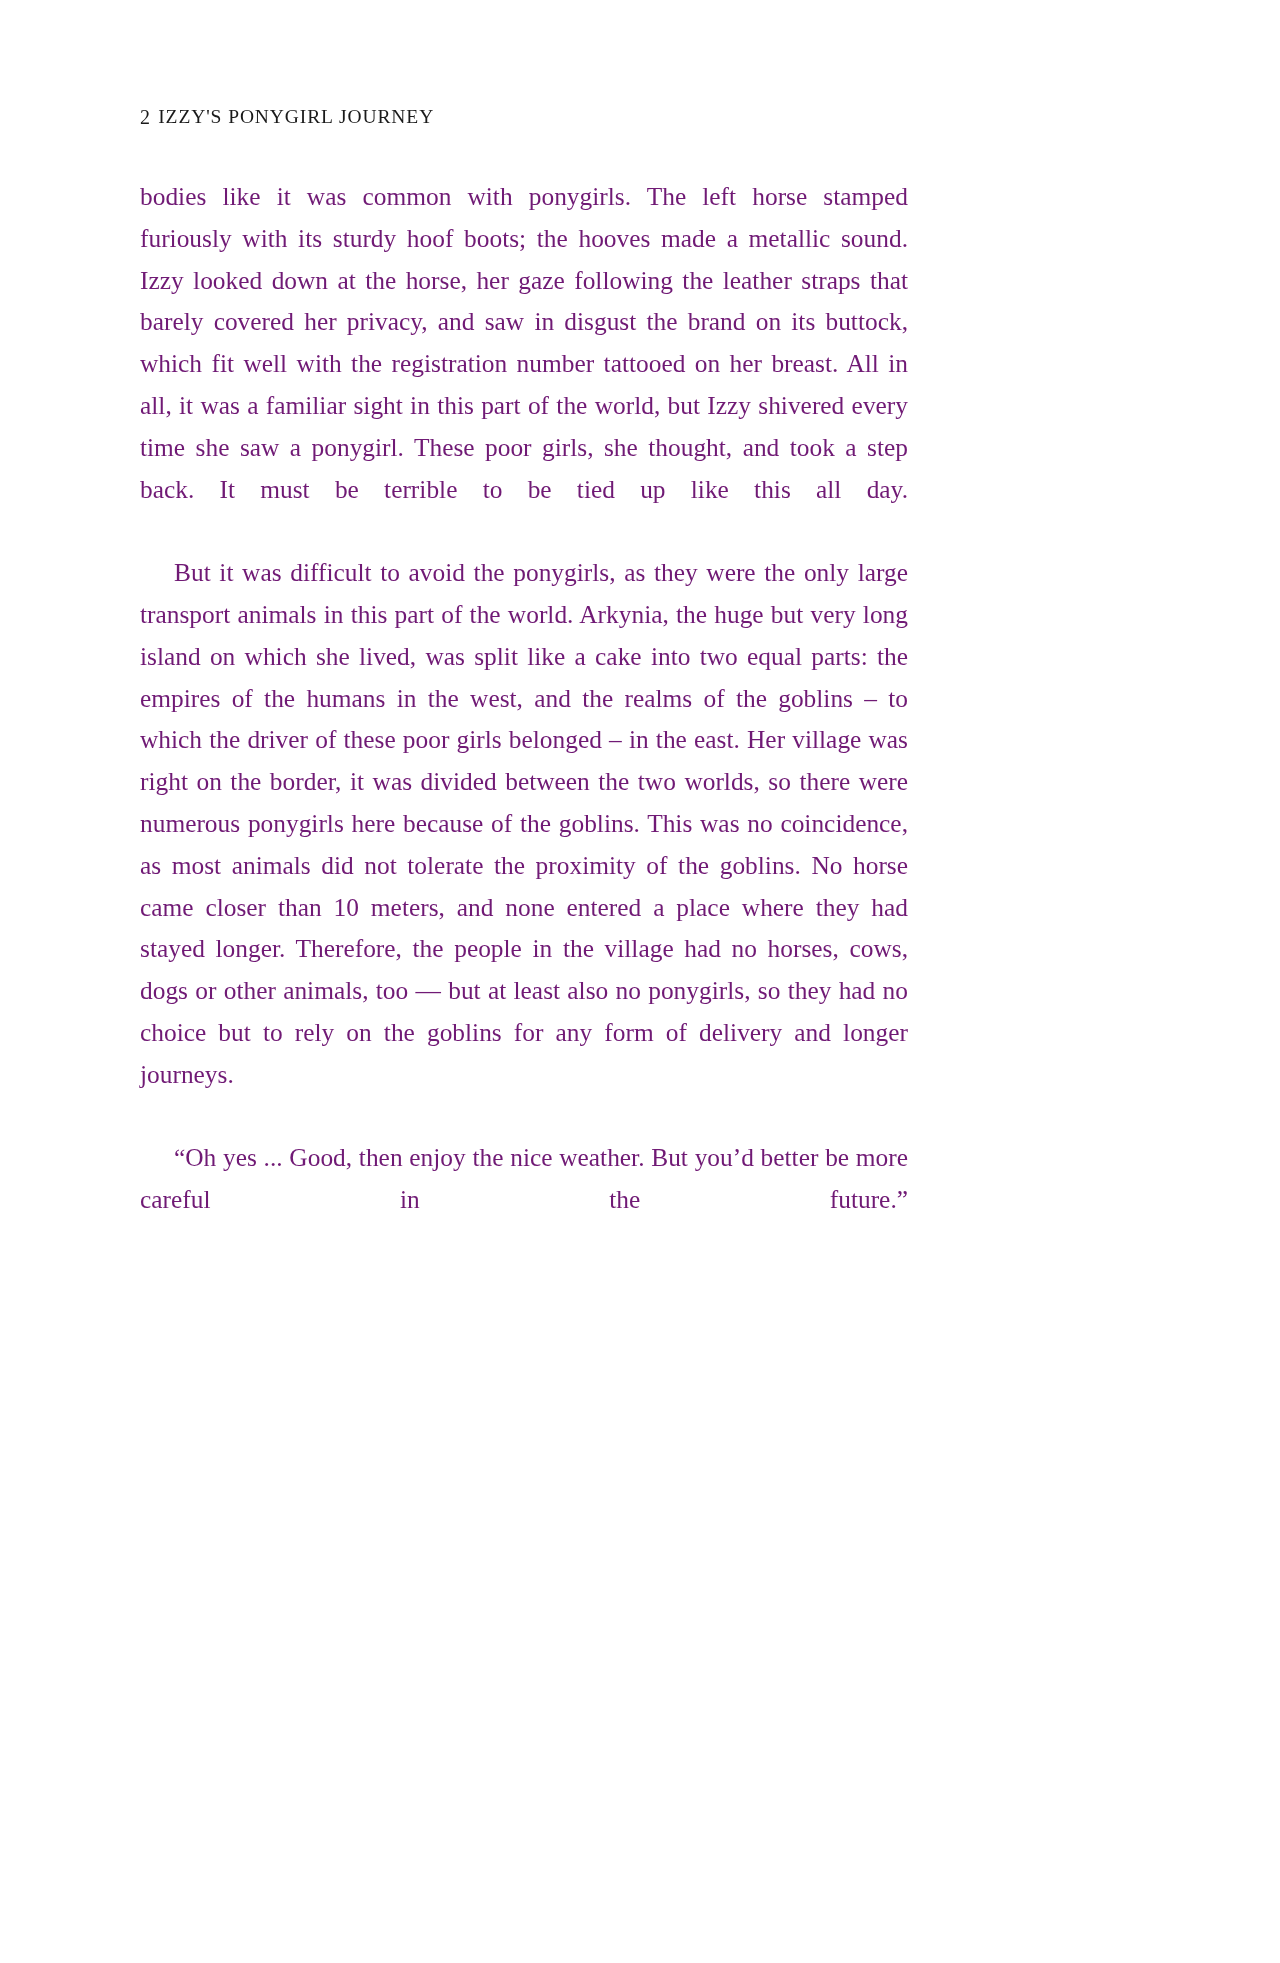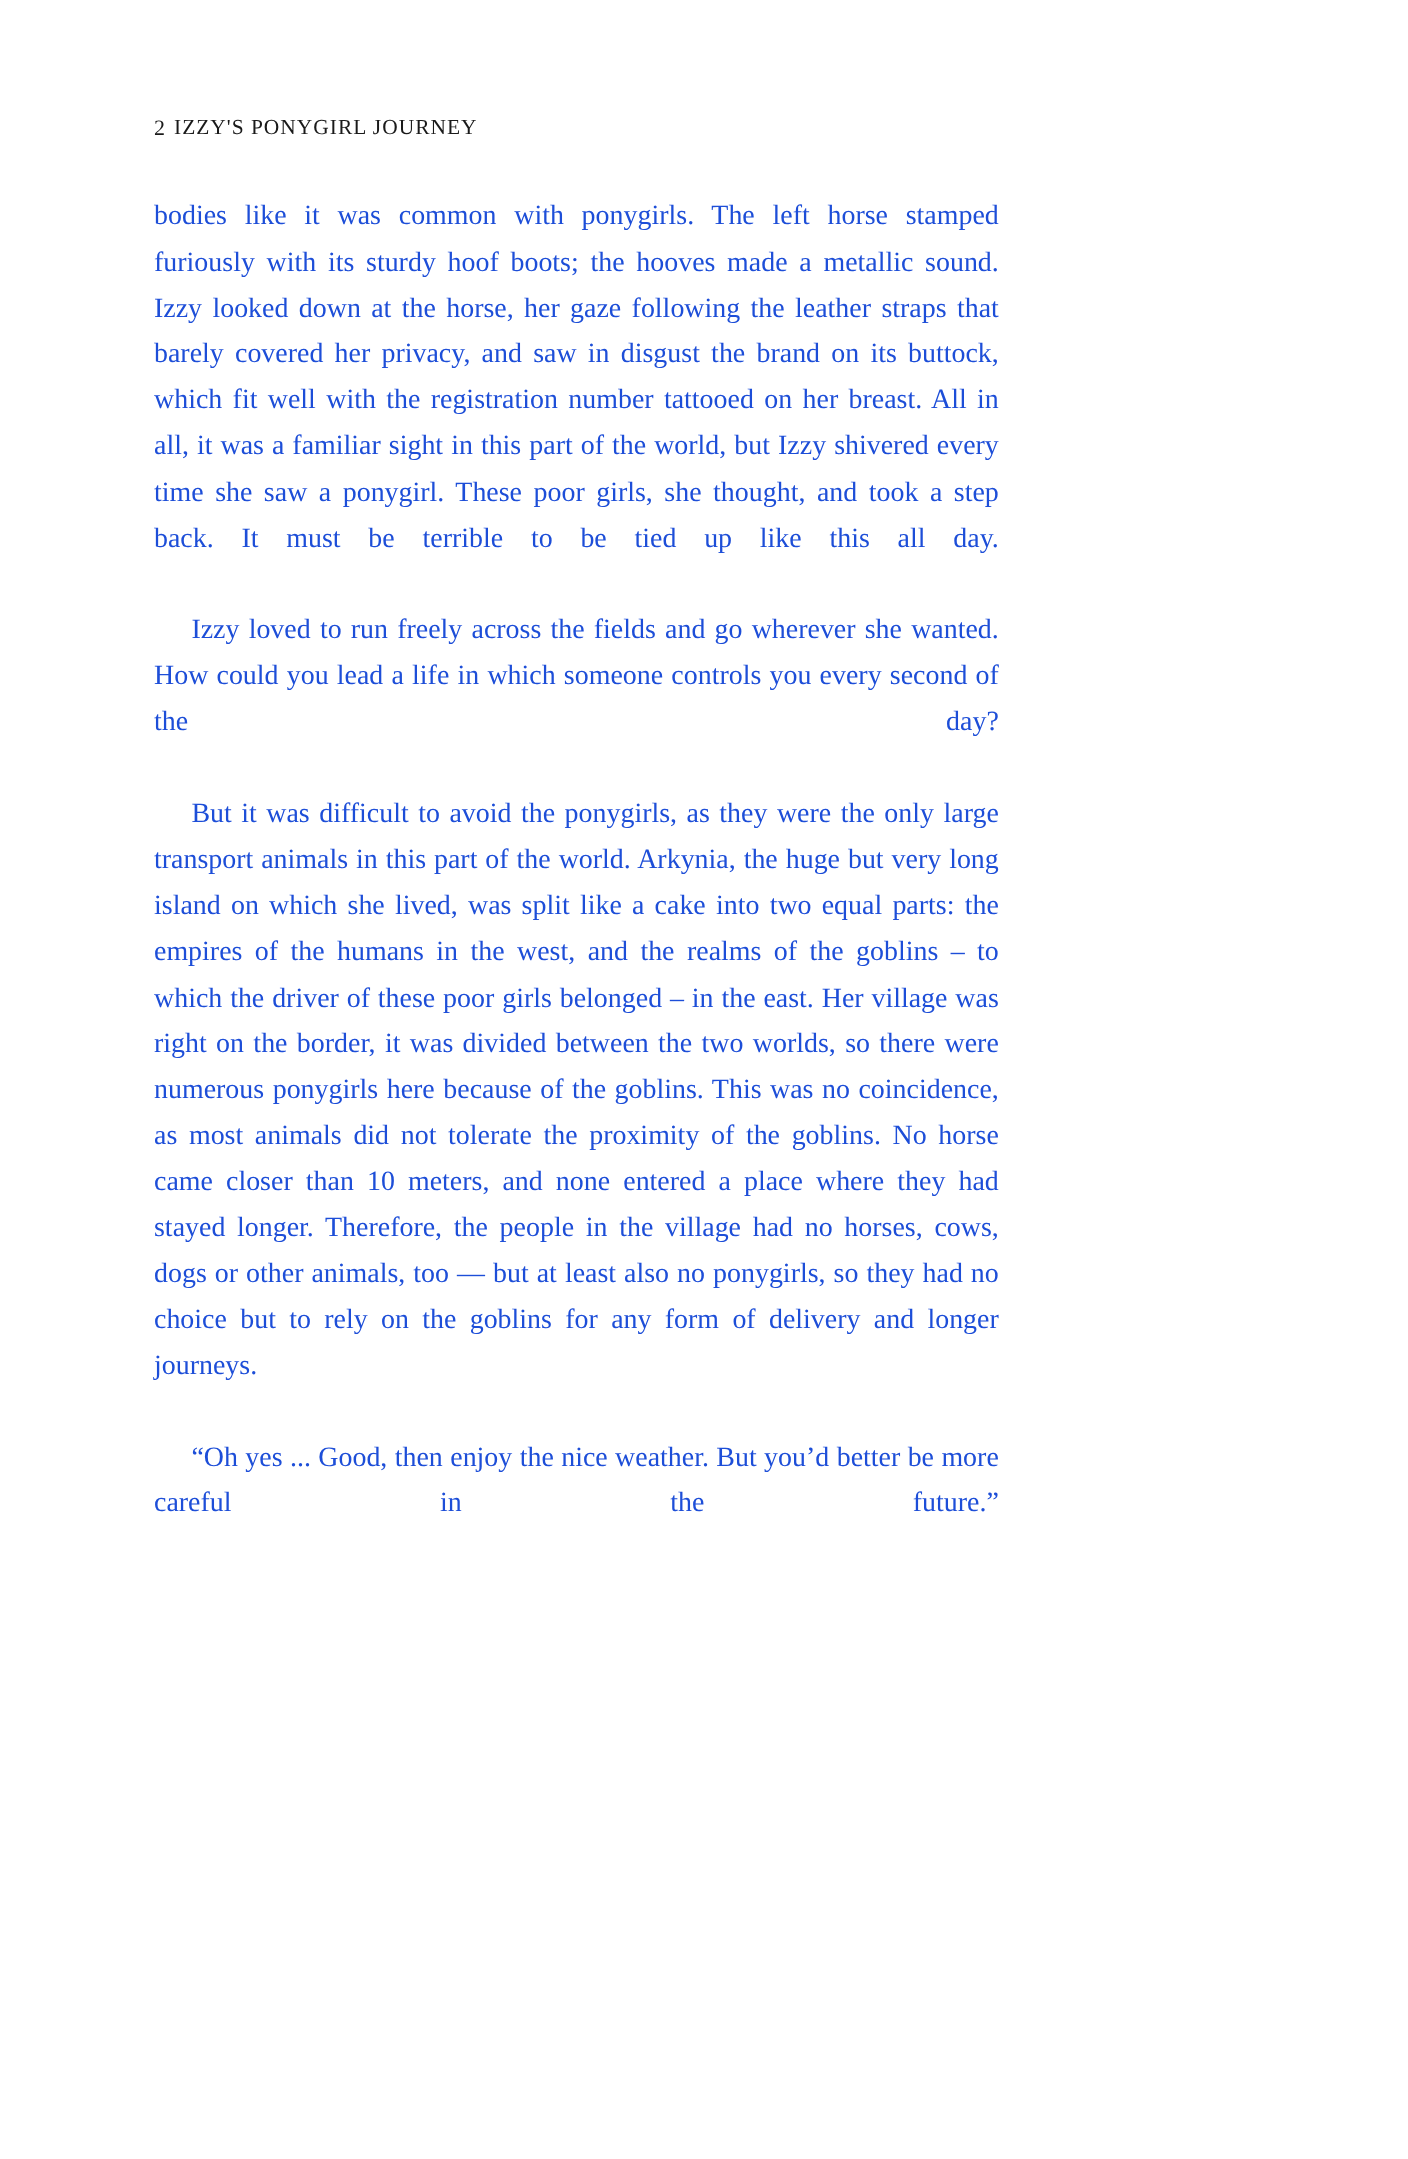--- a/index.html
+++ b/index.html
@@ -57,21 +57,21 @@
   p.para {
     margin: 0;
     font-size: 25.4px;
     line-height: 41.8px;
     text-align: justify;
     text-justify: inter-word;
     text-indent: 0;
     hyphens: none;
     -webkit-hyphens: none;
     word-spacing: 0.1px;
-    color: #1d4ed8;
+    color: #701a75;
   }
   p.para.indent {
     text-indent: 34px;
   }
   
   p.para::after {
     content: "";
     display: inline-block;
     width: 100%;
   }
@@ -81,18 +81,17 @@
 
 <div class="page">
 
   <div class="running-head">
     <span class="folio">2</span>
     <span class="head-title">IZZY'S PONYGIRL JOURNEY</span>
   </div>
 
   <div class="textblock">
       <p class="para">bodies like it was common with ponygirls. The left horse stamped furiously with its sturdy hoof boots; the hooves made a metallic sound. Izzy looked down at the horse, her gaze following the leather straps that barely covered her privacy, and saw in disgust the brand on its buttock, which fit well with the registration number tattooed on her breast. All in all, it was a familiar sight in this part of the world, but Izzy shivered every time she saw a ponygirl. These poor girls, she thought, and took a step back. It must be terrible to be tied up like this all day.</p>
-      <p class="para indent">Izzy loved to run freely across the fields and go wherever she wanted. How could you lead a life in which someone controls you every second of the day?</p>
       <p class="para indent">But it was difficult to avoid the ponygirls, as they were the only large transport animals in this part of the world. Arkynia, the huge but very long island on which she lived, was split like a cake into two equal parts: the empires of the humans in the west, and the realms of the goblins – to which the driver of these poor girls belonged – in the east. Her village was right on the border, it was divided between the two worlds, so there were numerous ponygirls here because of the goblins. This was no coincidence, as most animals did not tolerate the proximity of the goblins. No horse came closer than 10 meters, and none entered a place where they had stayed longer. Therefore, the people in the village had no horses, cows, dogs or other animals, too — but at least also no ponygirls, so they had no choice but to rely on the goblins for any form of delivery and longer journeys.</p>
       <p class="para indent">“Oh yes ... Good, then enjoy the nice weather. But you’d better be more careful in the future.”</p>
     </div>
 
 </div>
 
 </body></html>

